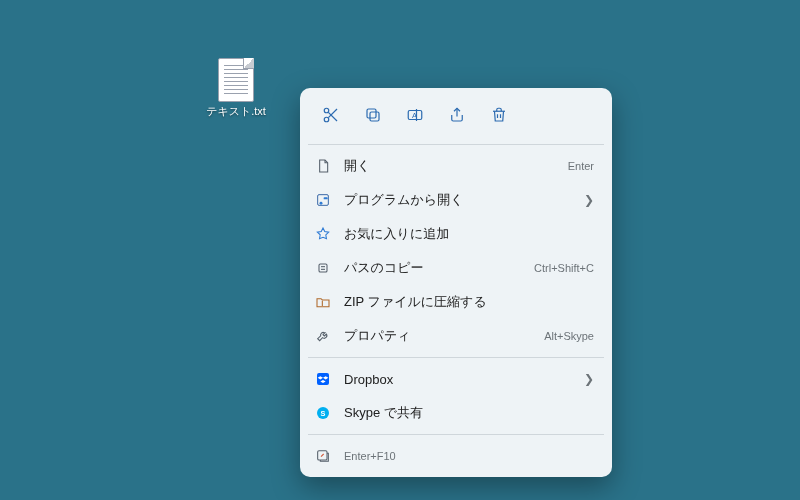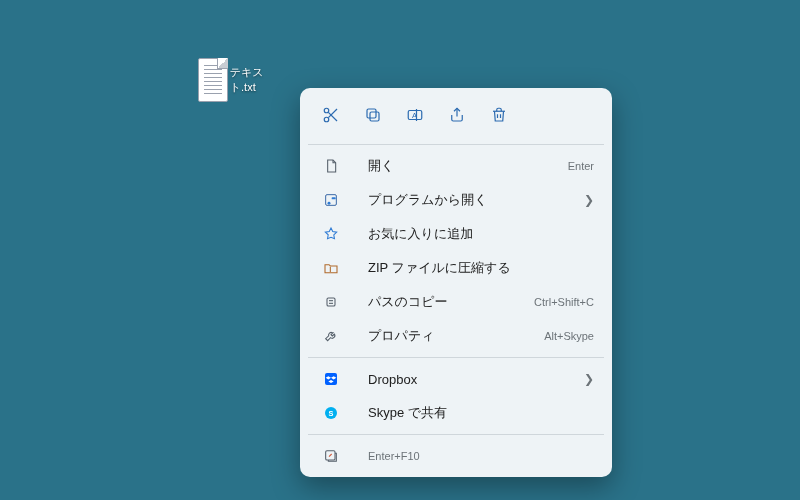--- a/index.html
+++ b/index.html
@@ -6,21 +6,21 @@
   html, body { width: 800px; height: 500px; overflow: hidden; }
   body {
     background: #2a7289;
     font-family: "Segoe UI", "Yu Gothic UI", Meiryo, sans-serif;
     position: relative;
   }
   .desktop-icon {
     position: absolute;
     left: 198px; top: 58px;
     width: 76px;
-    display: flex; align-items: center;
+    display: flex; flex-direction: column; align-items: center;
     gap: 2px;
     color: #fff;
     font-size: 11px;
     text-shadow: 0 1px 2px rgba(0,0,0,.5);
     cursor: default;
   }
   .fileicon {
     width: 36px; height: 44px;
     background: #fff;
     border: 1px solid #9aa1ae;
@@ -67,22 +67,22 @@
   }
   .cm-sep {
     height: 1px;
     margin: 4px 8px;
     background: #cfd6db;
   }
   .cm-item {
     display: flex;
     align-items: center;
     height: 34px;
-    padding: 0 18px 0 22px;
-    gap: 28px;
+    padding: 0 18px 0 14px;
+    gap: 12px;
     font-size: 13px;
     color: #212121;
   }
   .cm-item .mi-icon {
     width: 18px; height: 18px;
     display: flex; align-items: center; justify-content: center;
     color: #3c6aa8;
     flex: 0 0 18px;
   }
   .cm-item .mi-label { flex: 1 1 auto; }
@@ -186,43 +186,43 @@
     <span class="mi-icon">
       <svg width="16" height="16" viewBox="0 0 24 24" fill="none" stroke="#2f7bd4" stroke-width="1.6">
         <path d="M12 3l2.6 5.3 5.9.9-4.3 4.1 1 5.8L12 16.9 6.8 19l1-5.8L3.5 9.2l5.9-.9L12 3z"></path>
       </svg>
     </span>
     <span class="mi-label">お気に入りに追加</span>
   </div>
 
   <div class="cm-item">
     <span class="mi-icon">
+      <svg width="16" height="16" viewBox="0 0 24 24" fill="none" stroke="#56606b" stroke-width="1.6">
+        <rect x="6" y="6" width="12" height="12" rx="2"></rect>
+        <line x1="9" y1="10" x2="15" y2="10"></line>
+          <line x1="9" y1="14" x2="15" y2="14"></line>
+      </svg>
+    </span>
+    <span class="mi-label">パスのコピー</span>
+    <span class="mi-accel">Ctrl+Shift+C</span>
+  </div>
+
+  <div class="cm-item">
+    <span class="mi-icon">
       <svg width="16" height="16" viewBox="0 0 24 24" fill="none" stroke="#b06a2b" stroke-width="1.6">
         <path d="M3 7h6l2 2h10v10H3z"></path>
         <line x1="11" y1="10" x2="11" y2="18" stroke="#b06a2b"></line>
       </svg>
     </span>
     <span class="mi-label">ZIP ファイルに圧縮する</span>
   </div>
 
   <div class="cm-item">
     <span class="mi-icon">
       <svg width="16" height="16" viewBox="0 0 24 24" fill="none" stroke="#56606b" stroke-width="1.6">
-        <rect x="6" y="6" width="12" height="12" rx="2"></rect>
-        <line x1="9" y1="10" x2="15" y2="10"></line>
-          <line x1="9" y1="14" x2="15" y2="14"></line>
-      </svg>
-    </span>
-    <span class="mi-label">パスのコピー</span>
-    <span class="mi-accel">Ctrl+Shift+C</span>
-  </div>
-
-  <div class="cm-item">
-    <span class="mi-icon">
-      <svg width="16" height="16" viewBox="0 0 24 24" fill="none" stroke="#56606b" stroke-width="1.6">
         <path d="M14 7a4 4 0 0 0-5.5 4.7L4 16l3 3 4.3-4.5A4 4 0 0 0 17 9l-3 3-2-2 3-3z"></path>
       </svg>
     </span>
     <span class="mi-label">プロパティ</span>
     <span class="mi-accel">Alt+Skype</span>
   </div>
 
   <div class="cm-sep"></div>
 
   <div class="cm-item">

